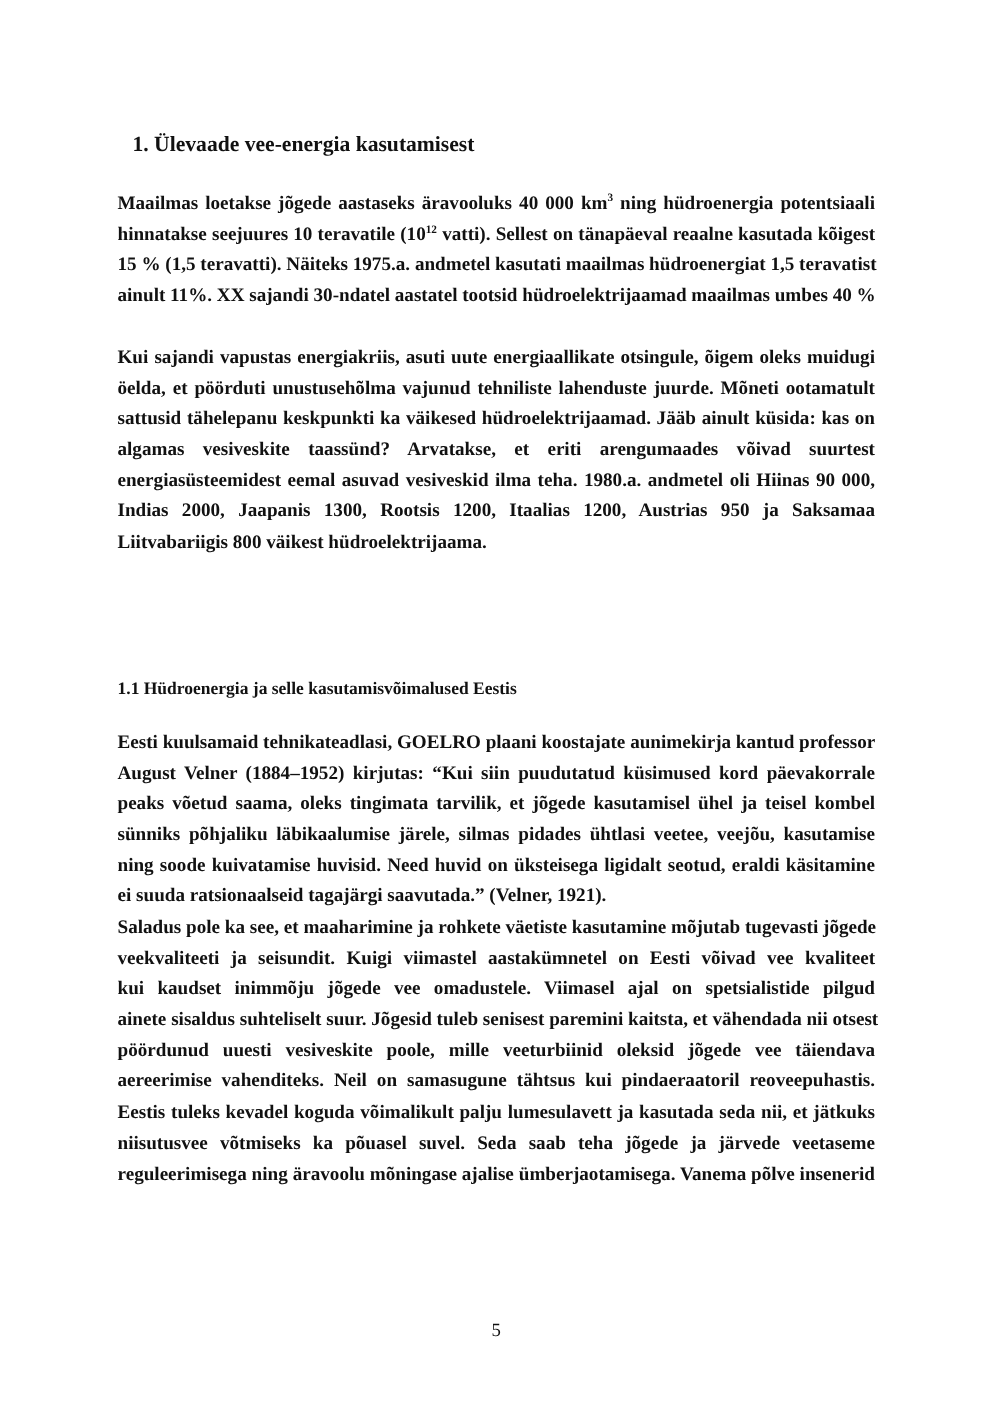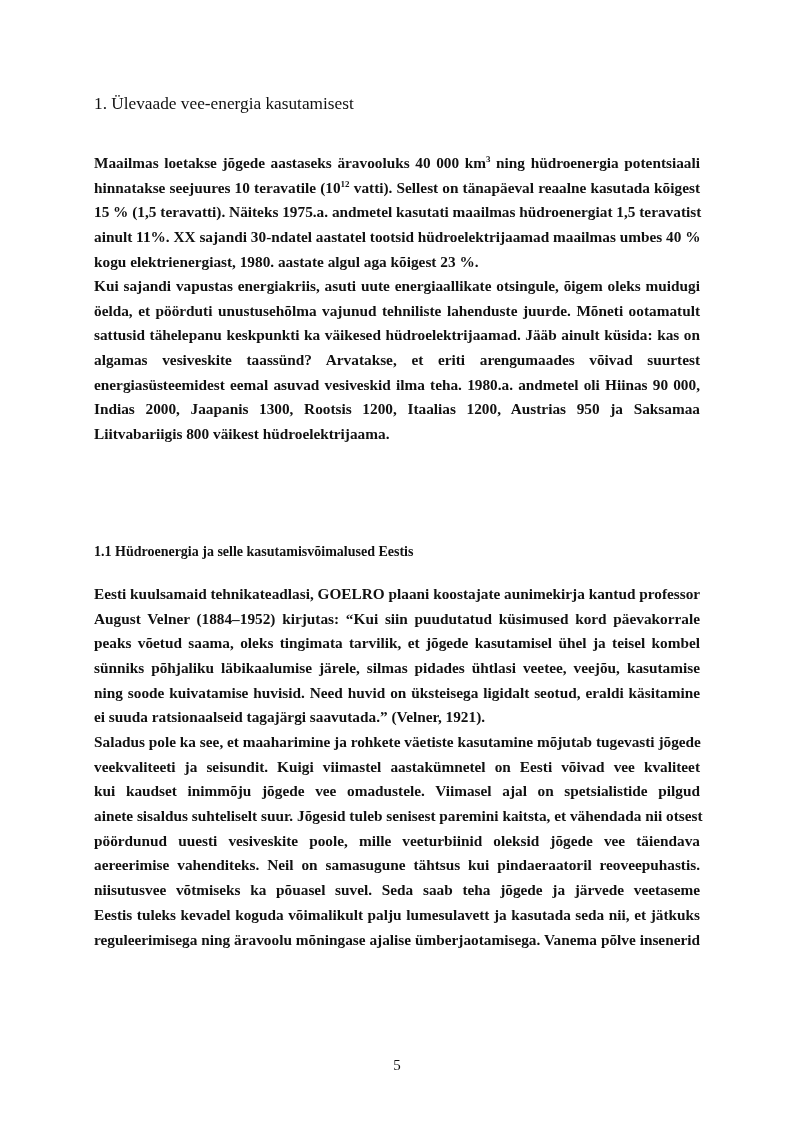--- a/index.html
+++ b/index.html
@@ -1,39 +1,38 @@
 <!DOCTYPE html>
 <html><head>
 <meta charset="utf-8">
 <style>
   html, body { margin: 0; padding: 0; background: #ffffff; }
   body { width: 794px; height: 1123px; position: relative; overflow: hidden;
          font-family: "Liberation Serif", serif; color: #111111; }
   .page { position: absolute; left: 94px; top: 0; width: 606px; }
-  h1 { position: absolute; top: 94px; left: 0; margin: 0; font-size: 17.3px; font-weight: normal; white-space: nowrap; }
+  h1 { position: absolute; top: 94px; left: 0; margin: 12px; font-size: 17.3px; font-weight: bold; white-space: nowrap; }
   h2 { position: absolute; top: 544px; left: 0; margin: 0; font-size: 14px; font-weight: bold; white-space: nowrap; }
   .para { position: absolute; left: 0; width: 606px; margin: 0;
           font-size: 15.3px; line-height: 24.7px; text-align: justify; }
   .line { display: block; text-align: justify; text-align-last: justify; white-space: nowrap; height: 24.7px; font-weight: bold; }
   .line.last { text-align-last: left; }
   sup { font-size: 9px; line-height: 0; vertical-align: 6px; }
   .pnum { position: absolute; top: 1057px; left: 0; width: 794px; text-align: center; font-size: 15px; }
 </style>
 </head>
 <body>
 
 <div class="page">
   <h1>1.  Ülevaade vee-energia kasutamisest</h1>
 
   <div class="para" style="top:151px">
     <span class="line"><span>Maailmas loetakse jõgede aastaseks äravooluks 40 000 km</span><sup>3</sup><span> ning hüdroenergia potentsiaali</span></span>
     <span class="line"><span>hinnatakse seejuures 10 teravatile (10</span><sup>12</sup><span> vatti). Sellest on tänapäeval reaalne kasutada kõigest</span></span>
     <span class="line">15 % (1,5 teravatti). Näiteks 1975.a. andmetel kasutati maailmas hüdroenergiat 1,5 teravatist</span>
     <span class="line">ainult 11%. XX sajandi 30-ndatel aastatel tootsid hüdroelektrijaamad maailmas umbes 40 %</span>
-    <span class="line last">kogu elektrienergiast, 1980. aastate algul aga kõigest 23 %.</span>
   </div>
 
   <div class="para" style="top:274px">
     <span class="line">Kui sajandi vapustas energiakriis, asuti uute energiaallikate otsingule, õigem oleks muidugi</span>
     <span class="line">öelda, et pöörduti unustusehõlma vajunud tehniliste lahenduste juurde. Mõneti ootamatult</span>
     <span class="line">sattusid tähelepanu keskpunkti ka väikesed hüdroelektrijaamad. Jääb ainult küsida: kas on</span>
     <span class="line">algamas vesiveskite taassünd? Arvatakse, et eriti arengumaades võivad suurtest</span>
     <span class="line">energiasüsteemidest eemal asuvad vesiveskid ilma teha. 1980.a. andmetel oli Hiinas 90 000,</span>
     <span class="line">Indias 2000, Jaapanis 1300, Rootsis 1200, Itaalias 1200, Austrias 950 ja Saksamaa</span>
     <span class="line last">Liitvabariigis 800 väikest hüdroelektrijaama.</span>
@@ -50,19 +49,19 @@
     <span class="line last">ei suuda ratsionaalseid tagajärgi saavutada.” (Velner, 1921).</span>
   </div>
 
   <div class="para" style="top:730px">
     <span class="line">Saladus pole ka see, et maaharimine ja rohkete väetiste kasutamine mõjutab tugevasti jõgede</span>
     <span class="line">veekvaliteeti ja seisundit. Kuigi viimastel aastakümnetel on Eesti võivad vee kvaliteet</span>
     <span class="line">kui kaudset inimmõju jõgede vee omadustele. Viimasel ajal on spetsialistide pilgud</span>
     <span class="line">ainete sisaldus suhteliselt suur. Jõgesid tuleb senisest paremini kaitsta, et vähendada nii otsest</span>
     <span class="line">pöördunud uuesti vesiveskite poole, mille veeturbiinid oleksid jõgede vee täiendava</span>
     <span class="line">aereerimise vahenditeks. Neil on samasugune tähtsus kui pindaeraatoril reoveepuhastis.</span>
+    <span class="line">Eestis tuleks kevadel koguda võimalikult palju lumesulavett ja kasutada seda nii, et jätkuks</span>
     <span class="line">niisutusvee võtmiseks ka põuasel suvel. Seda saab teha jõgede ja järvede veetaseme</span>
-    <span class="line">Eestis tuleks kevadel koguda võimalikult palju lumesulavett ja kasutada seda nii, et jätkuks</span>
     <span class="line">reguleerimisega ning äravoolu mõningase ajalise ümberjaotamisega. Vanema põlve insenerid</span>
   </div>
 </div>
 
 <div class="pnum">5</div>
 
 </body></html>

